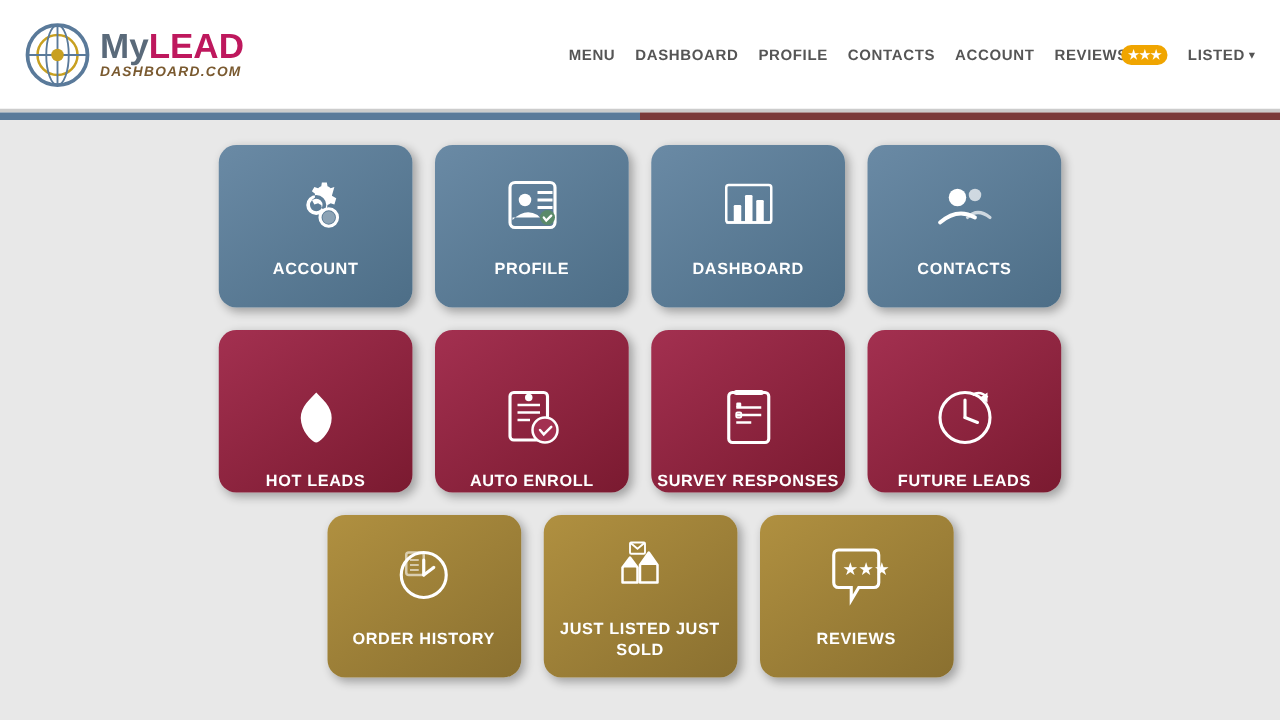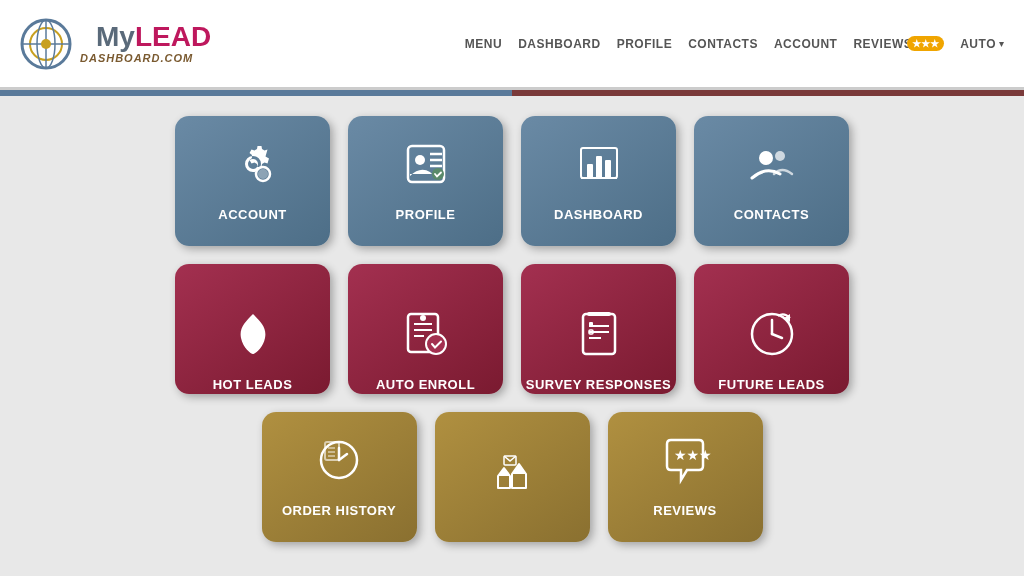--- a/index.html
+++ b/index.html
@@ -161,40 +161,40 @@
 
     <svg class="logo-icon" viewBox="0 0 52 52">
       <circle cx="26" cy="26" r="24" fill="none" stroke="#5a7a9a" stroke-width="3"></circle>
       <circle cx="26" cy="26" r="16" fill="none" stroke="#c8a020" stroke-width="2"></circle>
       <line x1="26" y1="2" x2="26" y2="50" stroke="#5a7a9a" stroke-width="1.5"></line>
       <line x1="2" y1="26" x2="50" y2="26" stroke="#5a7a9a" stroke-width="1.5"></line>
       <ellipse cx="26" cy="26" rx="9" ry="24" fill="none" stroke="#5a7a9a" stroke-width="1.5"></ellipse>
       <circle cx="26" cy="26" r="5" fill="#c8a020"></circle>
     </svg>
     <div class="logo-text">
-      <div style="display:flex; align-items:flex-start;margin-left:16px;">
+      <div style="display:flex; align-items:flex-start;">
         <span class="logo-my">My</span>
         <span class="logo-lead">LEAD</span>
       </div>
       <span class="logo-sub">DASHBOARD.COM</span>
     </div>
   </div>
 
   <nav class="nav">
     <span class="nav-item">MENU</span>
     <span class="nav-item">DASHBOARD</span>
     <span class="nav-item">PROFILE</span>
     <span class="nav-item">CONTACTS</span>
     <span class="nav-item">ACCOUNT</span>
     <div class="nav-leads">
       <span class="nav-item">REVIEWS</span>
       <span class="reviews-badge">★★★</span>
     </div>
     <div class="nav-leads">
-      <span class="nav-item">AUTO</span>
+      <span class="nav-item">LISTED</span>
       <span style="font-size:10px; color:#555;">▾</span>
     </div>
   </nav>
 </div>
 
 <div class="color-bars">
   <div class="bar-blue"></div>
   <div class="bar-dark"></div>
 </div>
 
@@ -344,20 +344,22 @@
           <polygon points="12,28 12,40 24,40 24,28 18,20" fill="none" stroke="white" stroke-width="2" stroke-linejoin="round"></polygon>
           <polygon points="12,28 24,28 18,20" fill="white"></polygon>
 
           <polygon points="26,26 26,40 40,40 40,26 33,16" fill="none" stroke="white" stroke-width="2" stroke-linejoin="round"></polygon>
           <polygon points="26,26 40,26 33,16" fill="white"></polygon>
 
           <rect x="18" y="8" width="12" height="9" rx="1" fill="none" stroke="white" stroke-width="1.5"></rect>
           <path d="M18 8 l6 5 6-5" stroke="white" stroke-width="1.5" fill="none"></path>
         </svg>
       </div>
+      <span class="tile-label">JUST LISTED
+JUST SOLD</span>
     </div>
 
     <div class="tile tile-gold">
       <div class="tile-icon">
         <svg viewBox="0 0 52 52">
           <path d="M8 10 Q8 6 12 6 L40 6 Q44 6 44 10 L44 32 Q44 36 40 36 L28 36 L22 46 L22 36 L12 36 Q8 36 8 32 Z" fill="none" stroke="white" stroke-width="2.5"></path>
           <text x="15" y="26" fill="white" font-size="14" font-family="Arial">★★★</text>
         </svg>
       </div>
       <span class="tile-label">REVIEWS</span>

